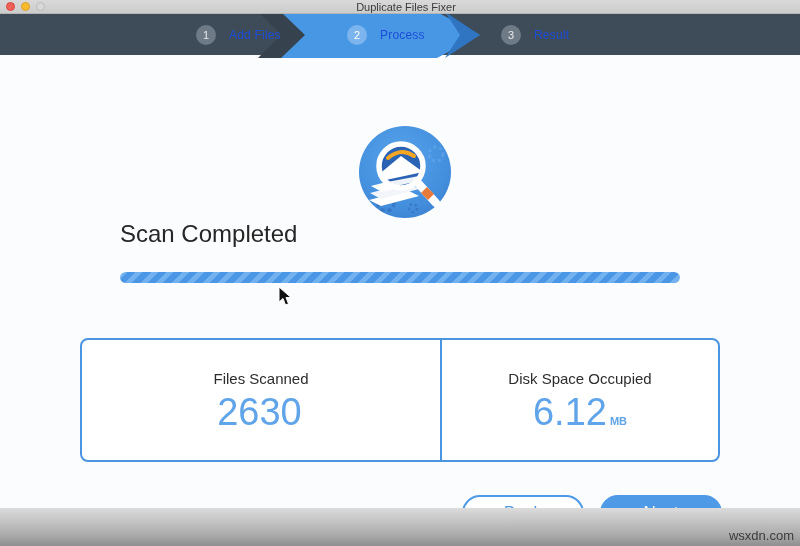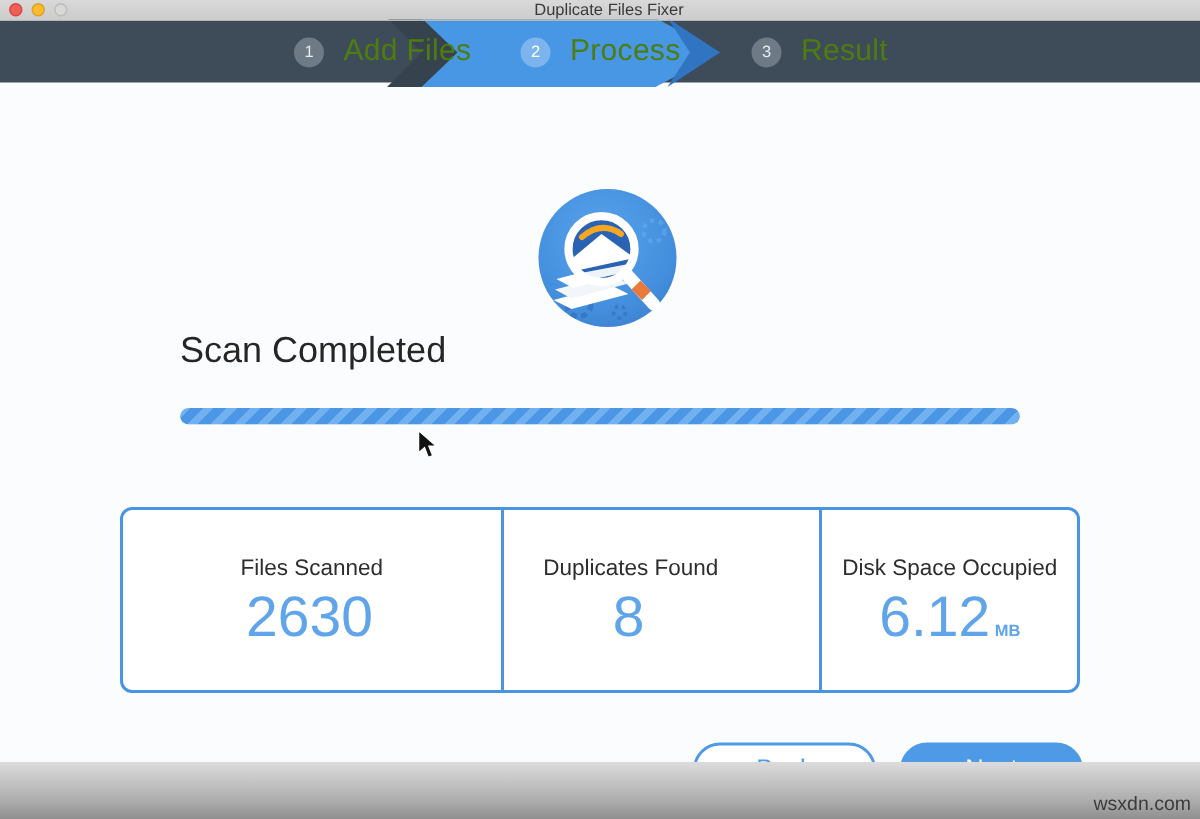--- a/index.html
+++ b/index.html
@@ -17,21 +17,21 @@
   .light.gray { background:#d8d8d6; border:0.5px solid #bcbcba; }
   .title-text { position:absolute; top:0; left:0; right:0; text-align:center;
     font-size:11px; line-height:14px; color:#3a3a3a; font-weight:500;padding-left:12px; }
 
   
   .navbar { position:absolute; top:14px; left:0; width:800px; height:41px; background:#3e4c5a; z-index:10; }
   .nav-deco { position:absolute; top:12px; left:0; width:800px; height:46px; z-index:11; pointer-events:none; }
   .step { position:absolute; top:14px; height:41px; display:flex; align-items:center; gap:13px; z-index:12; cursor:default; }
   .step-circle { width:20px; height:20px; border-radius:50%; background:#6e7a85; color:#e8ebee;
     font-size:11px; display:flex; align-items:center; justify-content:center; font-weight:500; }
-  .step-label { color:#4d7c0f; font-size:20px; font-weight:500; letter-spacing:0.2px; }
+  .step-label { color:#1d4ed8; font-size:12px; font-weight:500; letter-spacing:0.2px; }
   .step.active .step-circle { background:#7cb5ed; color:#ffffff; }
   #step1 { left:196px; }
   #step2 { left:347px; }
   #step3 { left:501px; }
 
   
   .content { position:absolute; top:55px; left:0; width:800px; height:453px; background:#fbfcfd; }
 
   .app-icon { position:absolute; top:69px; left:357px; width:96px; height:96px; }
 
@@ -138,24 +138,20 @@
     <div class="progress-track">
       <div class="progress-fill" id="progress-fill" style="width: 100%;"></div>
     </div>
 
     <div class="stats-box">
       <div class="stat-col">
         <div class="stat-label">Files Scanned</div>
         <div class="stat-value"><span>2630</span><span class="stat-unit"></span></div>
       </div>
       <div class="stat-col">
-        <div class="stat-label">Duplicates Found</div>
-        <div class="stat-value"><span>8</span><span class="stat-unit"></span></div>
-      </div>
-      <div class="stat-col">
         <div class="stat-label">Disk Space Occupied</div>
         <div class="stat-value"><span>6.12</span><span class="stat-unit">MB</span></div>
       </div>
     </div>
 
     <button class="btn btn-back">Back</button>
     <button class="btn btn-next">Next</button>
   </div>
 
   <svg class="cursor" width="16" height="22" viewBox="0 0 16 22">

